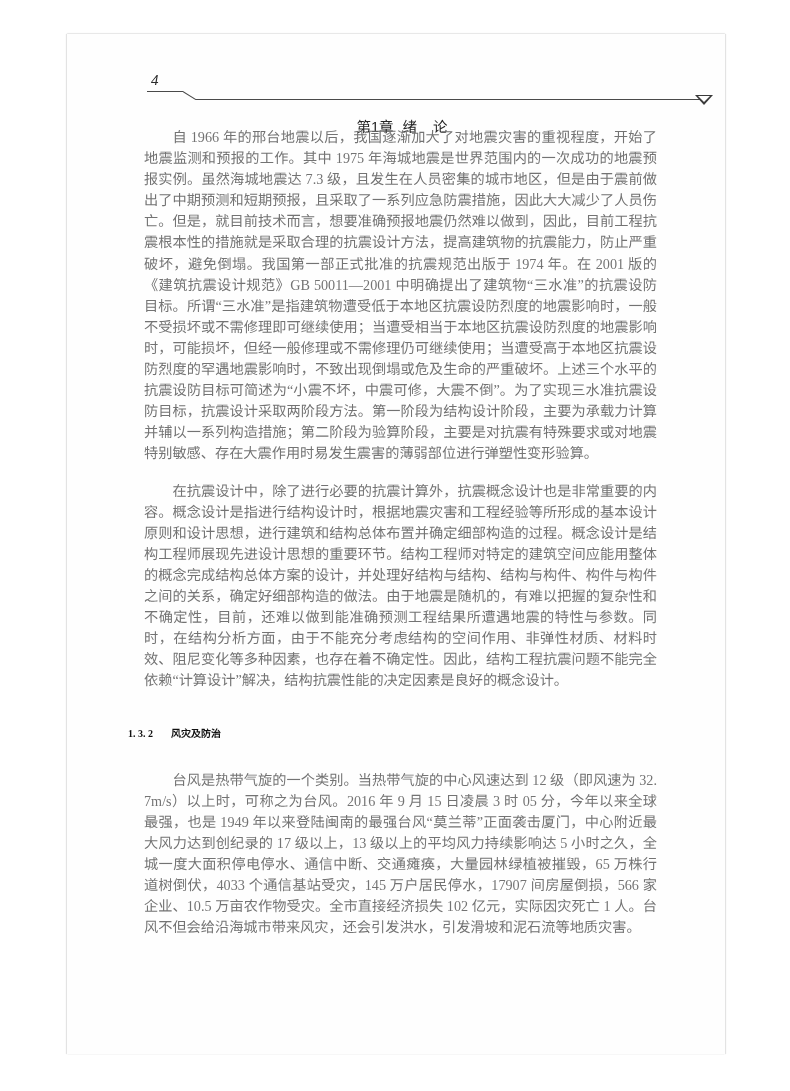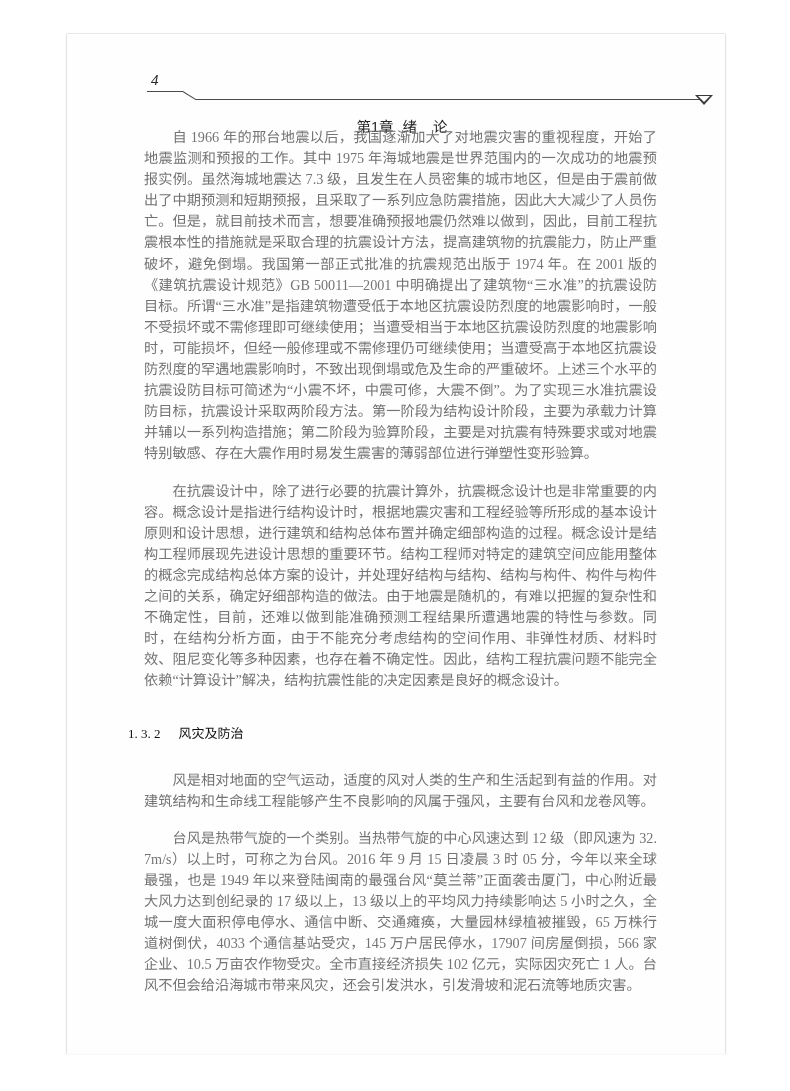--- a/index.html
+++ b/index.html
@@ -165,23 +165,23 @@
     text-align: justify;
     text-justify: inter-ideograph;
     font-size: 14.2px;
     line-height: 21.1px;
     color: #737373;
     font-family: Liberation Serif, serif;
     word-break: break-all;
   }
   h3.section-heading {
     margin: 0;
-    font-size: 13px;
+    font-size: 10px;
     line-height: 21.1px;
-    font-weight: normal;
+    font-weight: bold;
     color: #111111;
     font-family: "Liberation Serif", "DejaVu Serif", serif;
     text-indent: 0;
   }
   .heading-gap {
     display: inline-block;
     width: 18px;
   }
   .spacer-before-heading { height: 16px; }
   .spacer-after-heading  { height: 9px; }
@@ -214,21 +214,20 @@
       <p class="para">自 1966 年的邢台地震以后，我国逐渐加大了对地震灾害的重视程度，开始了地震监测和预报的工作。其中 1975 年海城地震是世界范围内的一次成功的地震预报实例。虽然海城地震达 7.3 级，且发生在人员密集的城市地区，但是由于震前做出了中期预测和短期预报，且采取了一系列应急防震措施，因此大大减少了人员伤亡。但是，就目前技术而言，想要准确预报地震仍然难以做到，因此，目前工程抗震根本性的措施就是采取合理的抗震设计方法，提高建筑物的抗震能力，防止严重破坏，避免倒塌。我国第一部正式批准的抗震规范出版于 1974 年。在 2001 版的《建筑抗震设计规范》GB 50011—2001 中明确提出了建筑物“三水准”的抗震设防目标。所谓“三水准”是指建筑物遭受低于本地区抗震设防烈度的地震影响时，一般不受损坏或不需修理即可继续使用；当遭受相当于本地区抗震设防烈度的地震影响时，可能损坏，但经一般修理或不需修理仍可继续使用；当遭受高于本地区抗震设防烈度的罕遇地震影响时，不致出现倒塌或危及生命的严重破坏。上述三个水平的抗震设防目标可简述为“小震不坏，中震可修，大震不倒”。为了实现三水准抗震设防目标，抗震设计采取两阶段方法。第一阶段为结构设计阶段，主要为承载力计算并辅以一系列构造措施；第二阶段为验算阶段，主要是对抗震有特殊要求或对地震特别敏感、存在大震作用时易发生震害的薄弱部位进行弹塑性变形验算。</p>
 
       <p class="para">在抗震设计中，除了进行必要的抗震计算外，抗震概念设计也是非常重要的内容。概念设计是指进行结构设计时，根据地震灾害和工程经验等所形成的基本设计原则和设计思想，进行建筑和结构总体布置并确定细部构造的过程。概念设计是结构工程师展现先进设计思想的重要环节。结构工程师对特定的建筑空间应能用整体的概念完成结构总体方案的设计，并处理好结构与结构、结构与构件、构件与构件之间的关系，确定好细部构造的做法。由于地震是随机的，有难以把握的复杂性和不确定性，目前，还难以做到能准确预测工程结果所遭遇地震的特性与参数。同时，在结构分析方面，由于不能充分考虑结构的空间作用、非弹性材质、材料时效、阻尼变化等多种因素，也存在着不确定性。因此，结构工程抗震问题不能完全依赖“计算设计”解决，结构抗震性能的决定因素是良好的概念设计。</p>
 
       <div class="spacer-before-heading"></div>
 
       <h3 class="section-heading"><span>1. 3. 2</span><span class="heading-gap"></span><span>风灾及防治</span></h3>
 
       <div class="spacer-after-heading"></div>
 
-      <p class="para">风是相对地面的空气运动，适度的风对人类的生产和生活起到有益的作用。对建筑结构和生命线工程能够产生不良影响的风属于强风，主要有台风和龙卷风等。</p>
 
       <p class="para">台风是热带气旋的一个类别。当热带气旋的中心风速达到 12 级（即风速为 32.7m/s）以上时，可称之为台风。2016 年 9 月 15 日凌晨 3 时 05 分，今年以来全球最强，也是 1949 年以来登陆闽南的最强台风“莫兰蒂”正面袭击厦门，中心附近最大风力达到创纪录的 17 级以上，13 级以上的平均风力持续影响达 5 小时之久，全城一度大面积停电停水、通信中断、交通瘫痪，大量园林绿植被摧毁，65 万株行道树倒伏，4033 个通信基站受灾，145 万户居民停水，17907 间房屋倒损，566 家企业、10.5 万亩农作物受灾。全市直接经济损失 102 亿元，实际因灾死亡 1 人。台风不但会给沿海城市带来风灾，还会引发洪水，引发滑坡和泥石流等地质灾害。</p>
 
 
     </div>
 
   </div>
 </div>
 
 </body></html>

